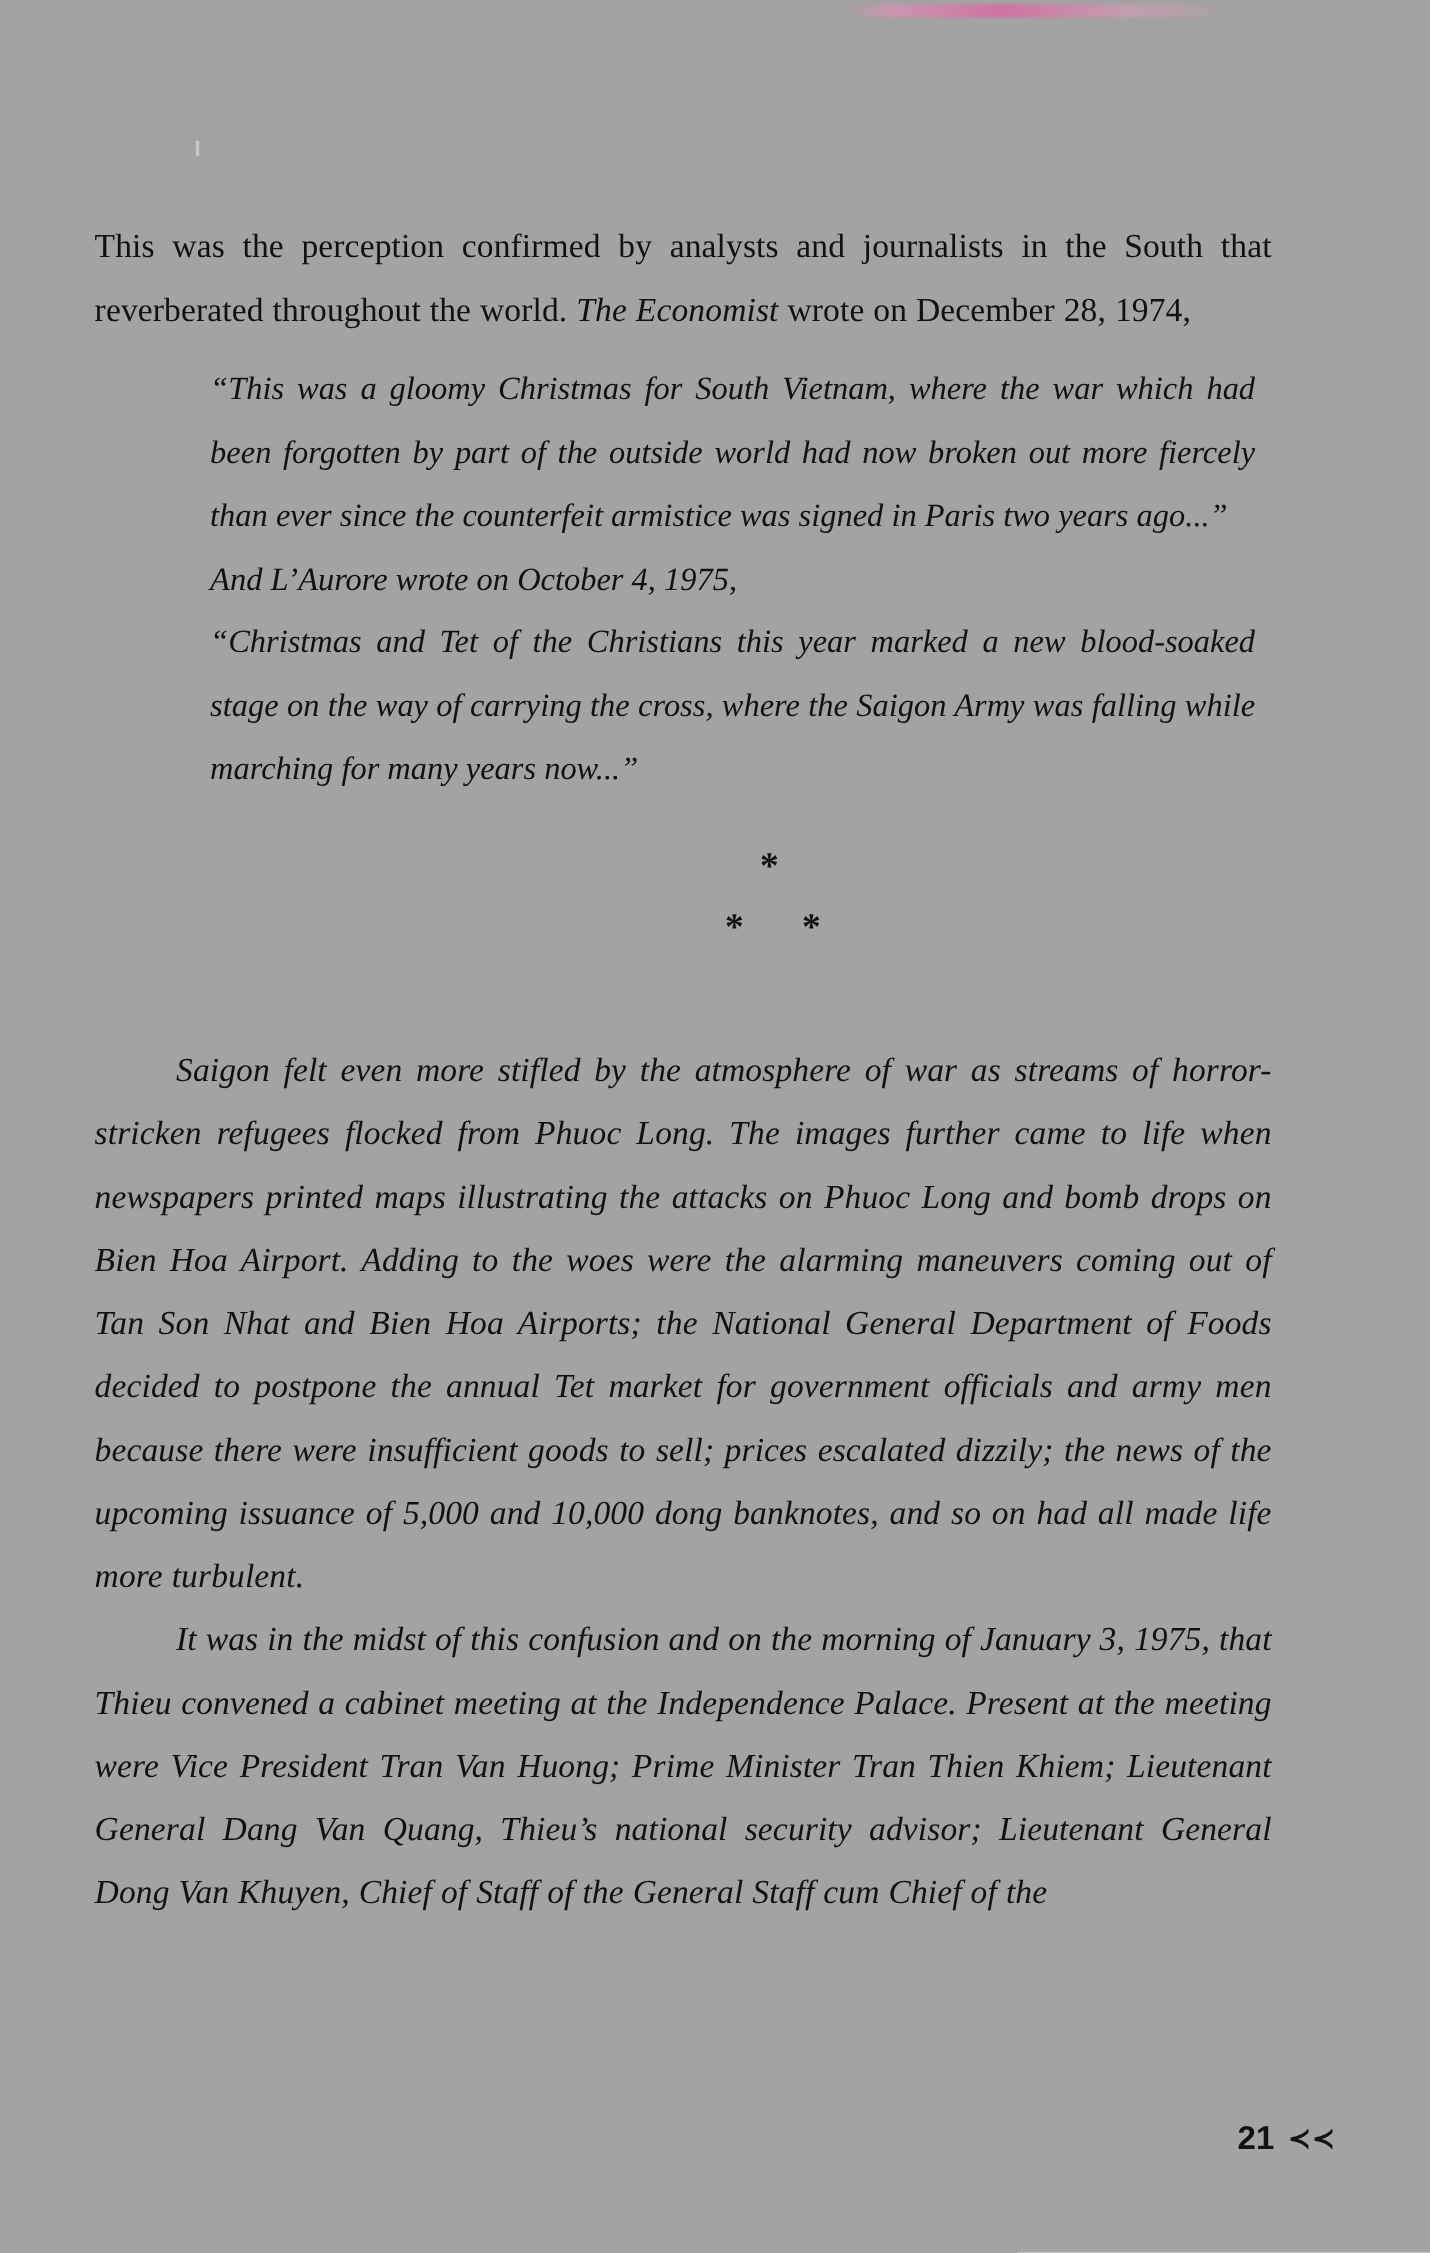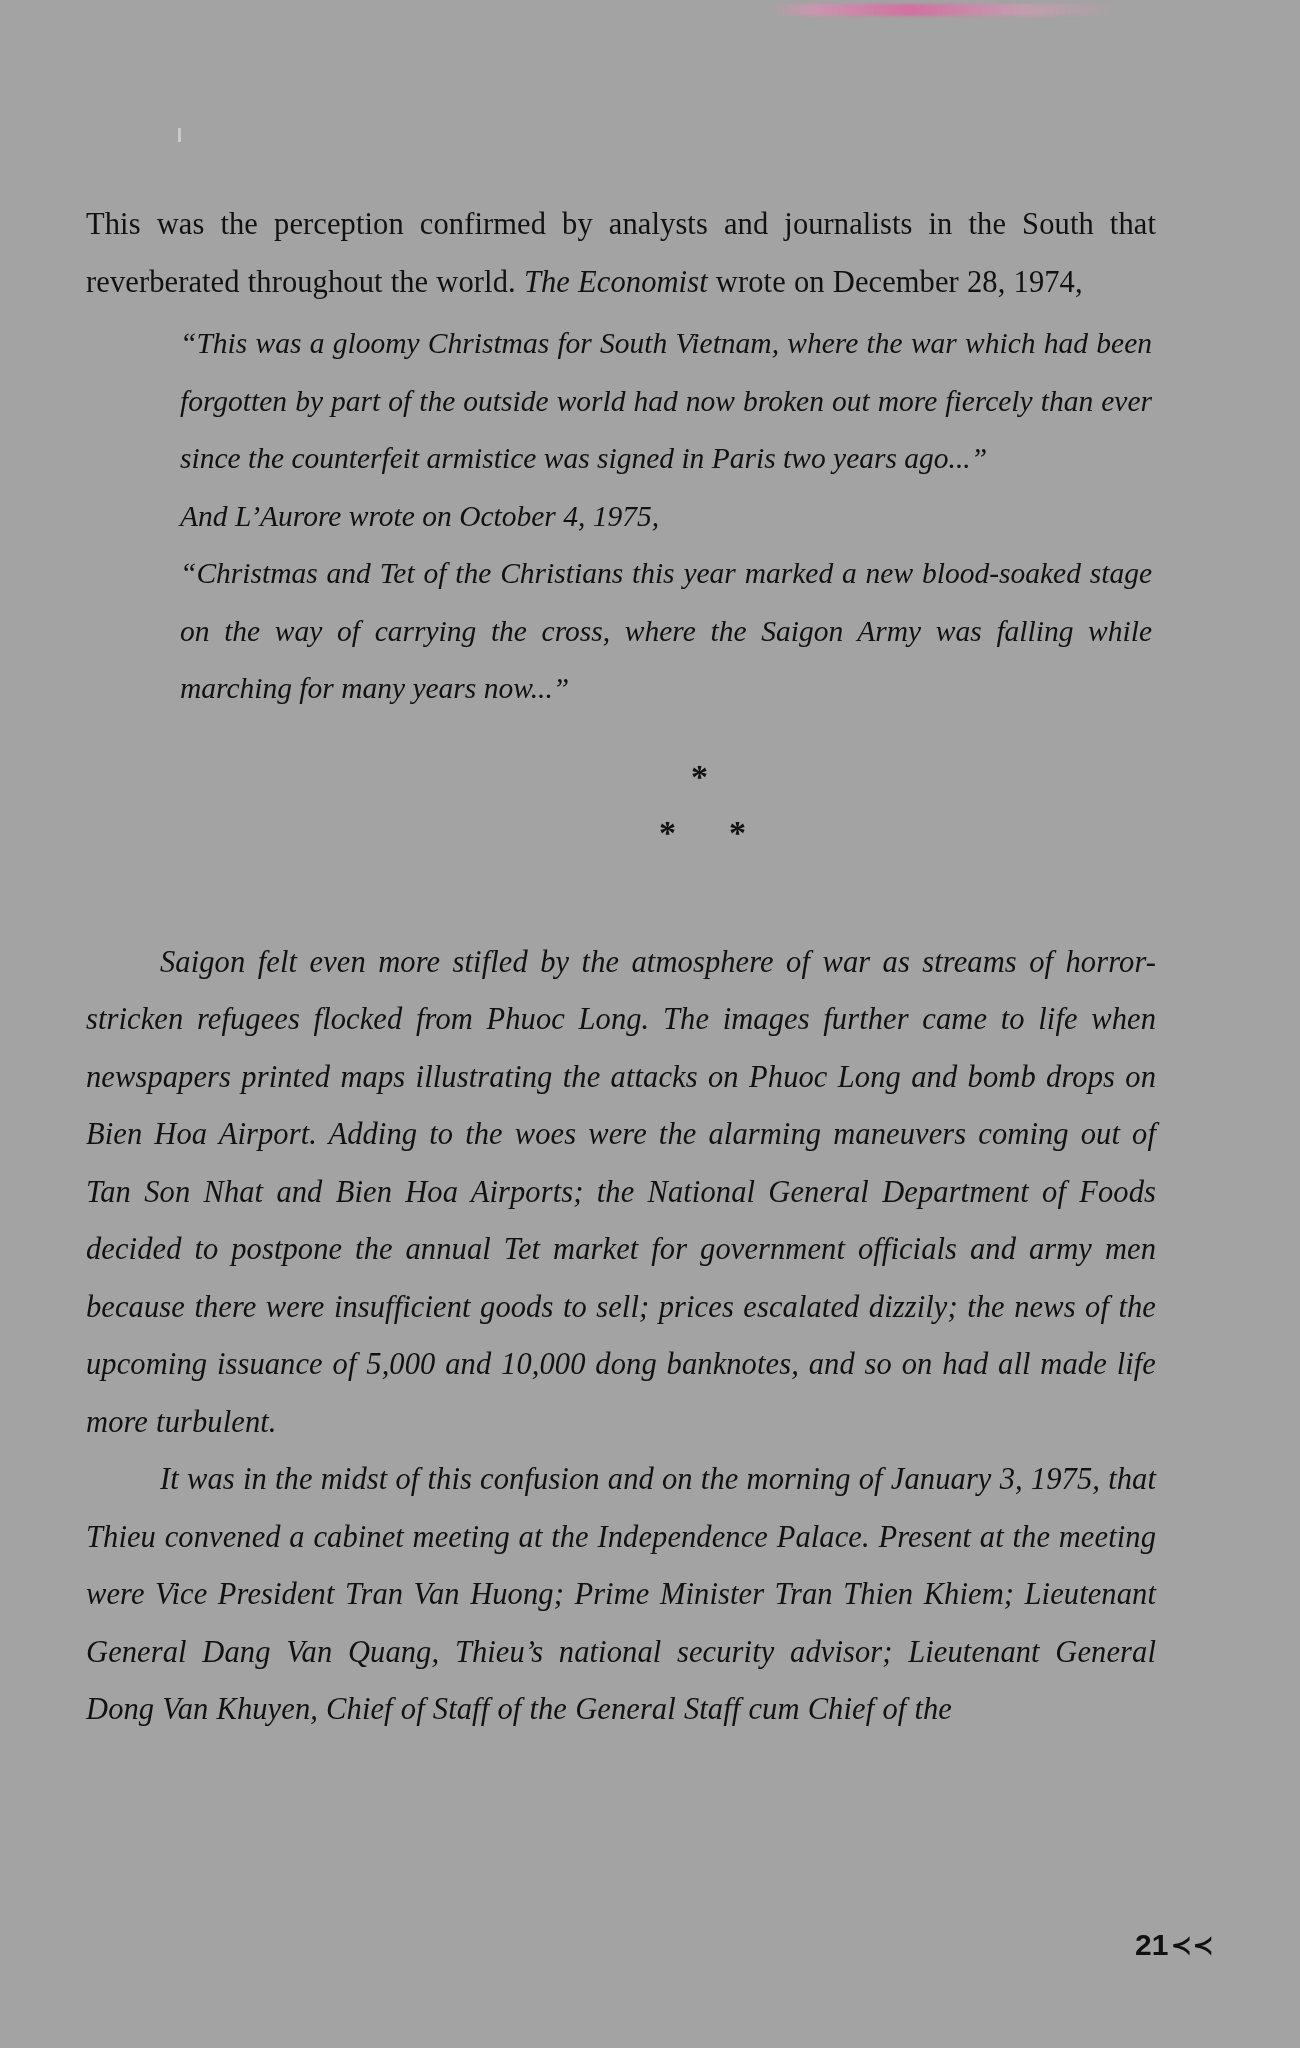--- a/index.html
+++ b/index.html
@@ -66,21 +66,21 @@
   p.body.indent {
     text-indent: 74px;
     font-style: italic;
   }
 
   .cite {
     font-style: italic;
   }
 
   .quote-block {
-    margin: 4px;
+    margin: 15px;
     padding: 0 0 0 90px;
     font-style: italic;
     font-size: 29.5px;
     line-height: 57.5px;
     text-align: justify;
     text-justify: inter-word;
     font-weight: 500;
   }
 
   .quote-block p {
@@ -116,21 +116,21 @@
   .ast-right{ left: 643px; top: 62px; }
 
   .gap-after-stars { height: 62px; }
 
   .footer {
     position: absolute;
     right: 86px;
     bottom: 86px;
     display: flex;
     align-items: baseline;
-    gap: 2px;
+    gap: 12px;
   }
 
   .page-number {
     font-family: "Liberation Sans", "DejaVu Sans", sans-serif;
     font-weight: 700;
     font-size: 30px;
     letter-spacing: 0px;
     color: #111;
   }
 

